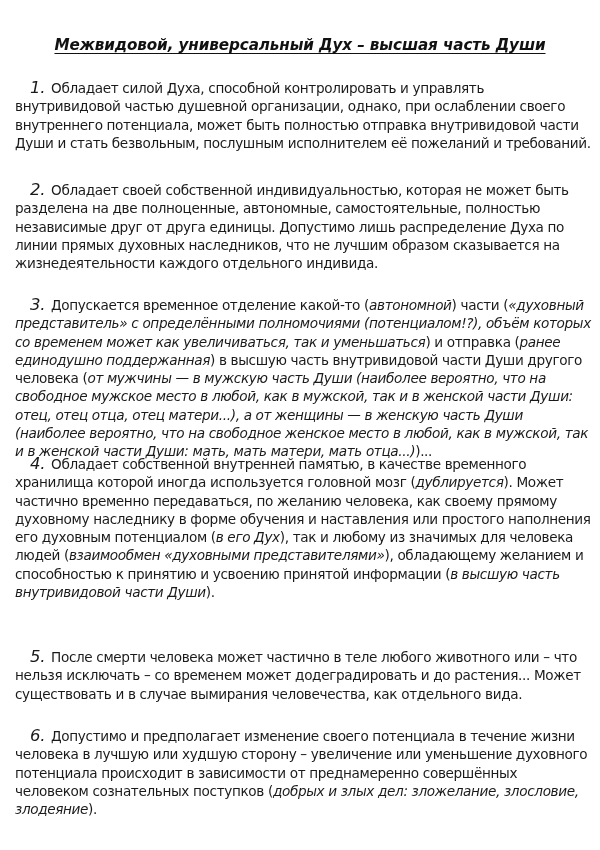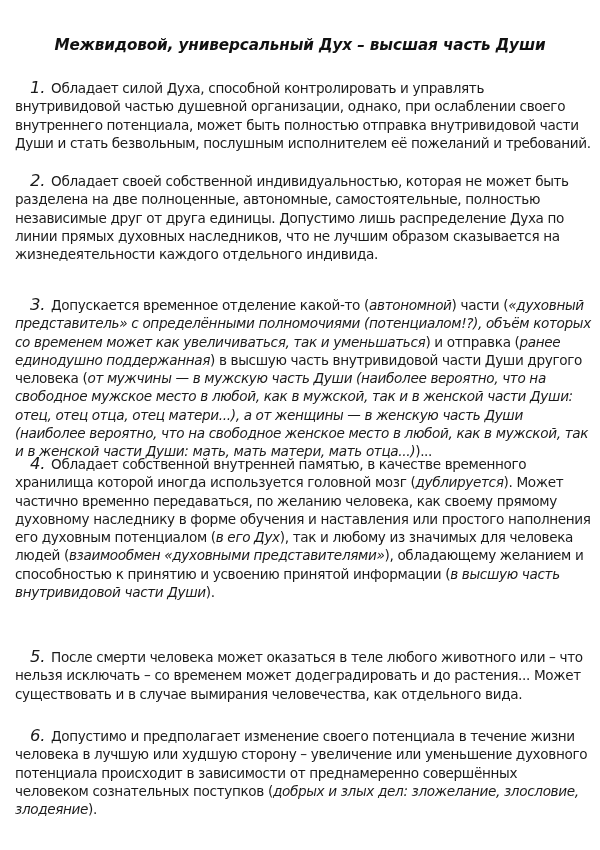--- a/index.html
+++ b/index.html
@@ -7,21 +7,21 @@
     width: 600px; height: 850px; overflow: hidden;
     font-family: "DejaVu Sans", sans-serif;
     color: #1a1a1a;
   }
   .page { position: relative; width: 600px; height: 850px; }
   .title {
     position: absolute; left: 0; top: 36px; width: 600px;
     text-align: center;
     font-family: "DejaVu Sans", sans-serif;
     font-weight: bold; font-style: italic;
-    font-size: 15.2px; 
+    font-size: 15.2px; text-decoration: underline;
     text-underline-offset: 3px;
     letter-spacing: -0.1px;
     color: #111;
   }
   .para {
     position: absolute; left: 15px; width: 578px;
     font-size: 13.6px; line-height: 18.3px;
     letter-spacing: -0.35px;
     word-spacing: 0px;
   }
@@ -34,32 +34,32 @@
 </head>
 <body>
 
 <div class="page">
   <div class="title">Межвидовой, универсальный Дух – высшая часть Души</div>
 
   <div class="para" style="top:79px">
     <span class="num">1.</span><span>Обладает силой Духа, способной контролировать и управлять внутривидовой частью душевной организации, однако, при ослаблении своего внутреннего потенциала, может быть полностью отправка внутривидовой части Души и стать безвольным, послушным исполнителем её пожеланий и требований.</span>
   </div>
 
-  <div class="para" style="top:172px">
+  <div class="para" style="top:181px">
     <span class="num">2.</span><span>Обладает своей собственной индивидуальностью, которая не может быть разделена на две полноценные, автономные, самостоятельные, полностью независимые друг от друга единицы. Допустимо лишь распределение Духа по линии прямых духовных наследников, что не лучшим образом сказывается на жизнедеятельности каждого отдельного индивида.</span>
   </div>
 
   <div class="para" style="top:296px">
     <span class="num">3.</span><span>Допускается временное отделение какой-то (</span><i>автономной</i><span>) части (</span><i>«духовный представитель» с определёнными полномочиями (потенциалом!?), объём которых со временем может как увеличиваться, так и уменьшаться</i><span>) и отправка (</span><i>ранее единодушно поддержанная</i><span>) в высшую часть внутривидовой части Души другого человека (</span><i>от мужчины — в мужскую часть Души (наиболее вероятно, что на свободное мужское место в любой, как в мужской, так и в женской части Души: отец, отец отца, отец матери...), а от женщины — в женскую часть Души (наиболее вероятно, что на свободное  женское место в любой, как в мужской, так и в женской части Души: мать, мать матери, мать отца...)</i><span>)...</span>
   </div>
 
   <div class="para" style="top:455px">
     <span class="num">4.</span><span>Обладает собственной внутренней памятью, в качестве временного хранилища которой иногда используется головной мозг (</span><i>дублируется</i><span>). Может частично временно передаваться, по желанию человека, как своему прямому духовному наследнику в форме обучения и наставления или простого наполнения его духовным потенциалом (</span><i>в его Дух</i><span>), так и любому из значимых для человека людей (</span><i>взаимообмен «духовными представителями»</i><span>), обладающему желанием и способностью к принятию и усвоению принятой информации (</span><i>в высшую часть внутривидовой части Души</i><span>).</span>
   </div>
 
   <div class="para" style="top:648px">
-    <span class="num">5.</span><span>После смерти человека может оказаться в теле любого животного или – что нельзя исключать – со временем может додеградировать и до растения... Может существовать и в случае вымирания человечества, как отдельного вида.</span>
+    <span class="num">5.</span><span>После смерти человека может частично в теле любого животного или – что нельзя исключать – со временем может додеградировать и до растения... Может существовать и в случае вымирания человечества, как отдельного вида.</span>
   </div>
 
   <div class="para" style="top:727px">
     <span class="num">6.</span><span>Допустимо и предполагает изменение своего потенциала в течение жизни человека в лучшую или худшую сторону – увеличение или уменьшение духовного потенциала происходит в зависимости от преднамеренно совершённых человеком сознательных поступков (</span><i>добрых и злых дел: зложелание, злословие, злодеяние</i><span>).</span>
   </div>
 </div>
 
 </body></html>

